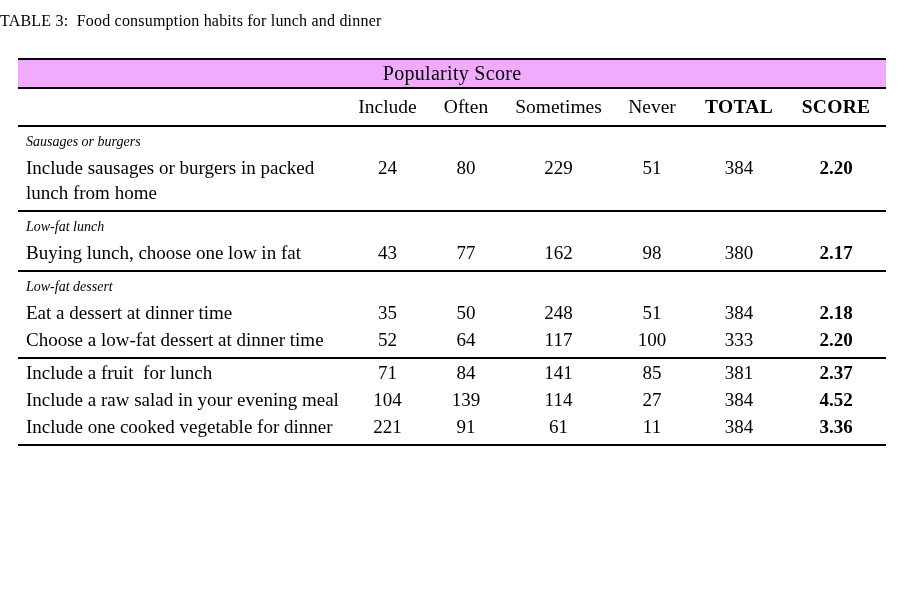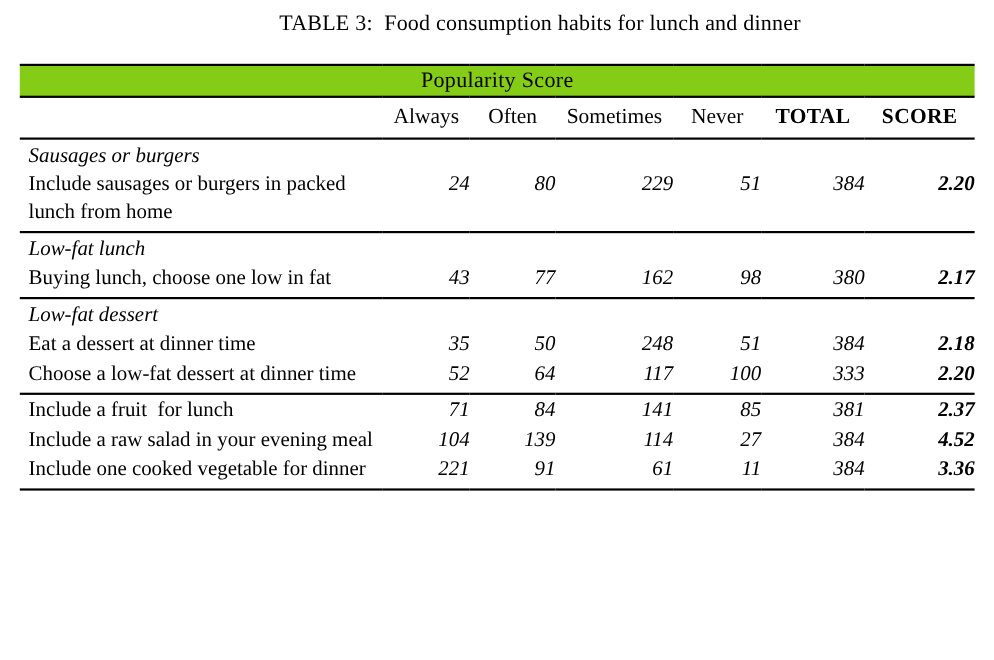--- a/index.html
+++ b/index.html
@@ -21,22 +21,22 @@
     width: 904px;
     height: 600px;
   }
 
   
   .table-caption {
     position: absolute;
     top: 8px;
     left: 0;
     width: 728px;
-    text-align: right;
-    font-size: 20px;
+    text-align: left;
+    font-size: 16px;
     line-height: 26px;
     letter-spacing: 0.2px;
     white-space: pre;
   }
 
   
   .table-wrap {
     position: absolute;
     left: 18px;
     top: 58px;
@@ -61,21 +61,21 @@
   col.c-label  { width: 330px; }
   col.c-always { width: 79px; }
   col.c-often  { width: 78px; }
   col.c-some   { width: 107px; }
   col.c-never  { width: 80px; }
   col.c-total  { width: 94px; }
   col.c-score  { width: 100px; }
 
   
   .banner-cell {
-    background: #84cc16;
+    background: #f0abfc;
     border-top: 2px solid #000000;
     border-bottom: 2px solid #000000;
     text-align: center;
     font-weight: bold;
     font-size: 20px;
     height: 27px;
     line-height: 27px;
     letter-spacing: 0.3px;
   }
 
@@ -101,43 +101,42 @@
     border-top: 2px solid #000000;
     height: 0;
     font-size: 0;
     line-height: 0;
     padding: 0;
   }
 
   
   .section-title {
     font-style: italic;
-    font-size: 19px;
+    font-size: 14px;
     line-height: 24px;
     padding-top: 3px !important;
     padding-left: 8px !important;
     white-space: nowrap;
   }
 
   
   .row-label {
     font-size: 19px;
     line-height: 25px;
     padding-left: 8px !important;
     padding-top: 1px !important;
     padding-bottom: 1px !important;
     white-space: pre-wrap;
     font-family: Liberation Serif, serif;
   }
   .row-num {
-    text-align: right;
+    text-align: center;
     font-size: 19px;
     line-height: 25px;
     padding-top: 1px !important;
-    font-style: italic;
   }
   .row-num.score {
     font-weight: bold;
   }
 
   
   .spacer-row td { height: 4px; font-size: 0; line-height: 0; }
 </style>
 </head>
 <body>
@@ -156,21 +155,21 @@
         <col class="c-never">
         <col class="c-total">
         <col class="c-score">
       </colgroup>
       <tbody id="table-body">
           <tr class="banner-row">
             <td class="banner-cell" colspan="7">Popularity Score</td>
           </tr>
           <tr class="header-row">
             <td class="colhead"></td>
-            <td class="colhead">Always</td>
+            <td class="colhead">Include</td>
             <td class="colhead">Often</td>
             <td class="colhead">Sometimes</td>
             <td class="colhead">Never</td>
             <td class="colhead bold">TOTAL</td>
             <td class="colhead bold">SCORE</td>
           </tr>
           <tr class="rule-row">
             <td colspan="7"></td>
           </tr>
           <tr class="section-title-row">

